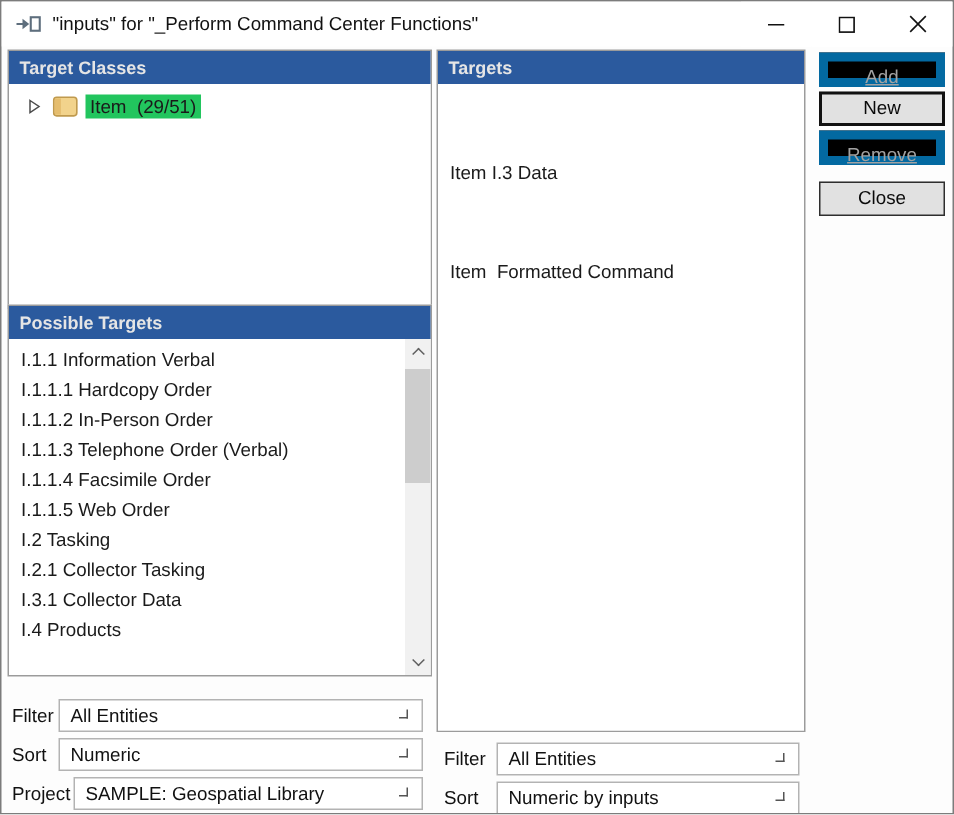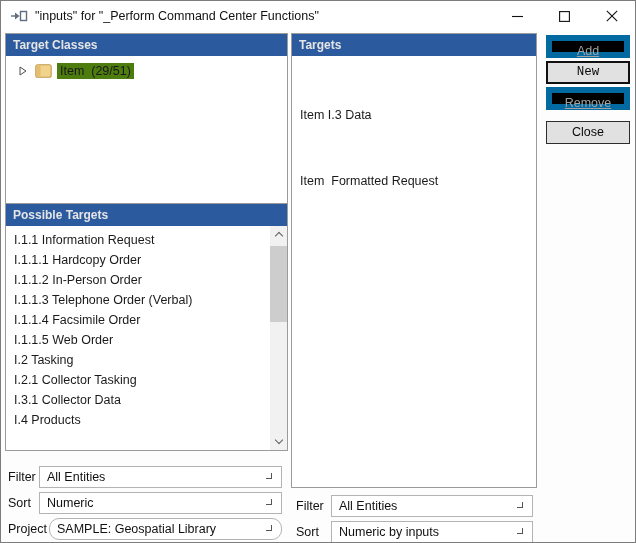--- a/index.html
+++ b/index.html
@@ -21,41 +21,41 @@
 
   
   .panel { position:absolute; border:1px solid #9b9b9b; background:#fff; }
   .panel-hdr { height:22px; background:#2b5a9e; color:#e5e5e5; font-weight:bold; font-size:12px; line-height:22px; padding-left:7px; }
   .panel-body { position:relative; background:#fff; overflow:hidden; }
 
   
   .tree-row { display:flex; align-items:center; margin:6px 0 0 12px; height:18px; cursor:default; }
   .expander { width:10px; height:10px; margin-right:7px; flex:0 0 auto; }
   .folder { width:17px; height:14px; margin-right:5px; flex:0 0 auto; }
-  .tree-label { white-space:pre; background:#4d7c0f; padding:1px 3px; font-size:12.5px; }
+  .tree-label { white-space:pre; background:#22c55e; padding:1px 3px; font-size:12.5px; }
 
   
   .lst { padding-top:4px; }
   .lst-item { height:20px; line-height:20px; padding-left:8px; white-space:pre; font-size:12.5px; cursor:default; }
   .lst2 .lst-item { height:22px; line-height:22px;margin-top:44px; }
 
   
   .sbar { position:absolute; top:0; right:0; width:17px; height:100%; background:#f1f1f1; }
   .sbtn { position:absolute; left:0; width:17px; height:17px; display:flex; align-items:center; justify-content:center; }
   .sbtn.up { top:0; } .sbtn.down { bottom:0; }
   .sthumb { position:absolute; left:0; top:20px; width:17px; height:76px; background:#cdcdcd; }
   .chev { width:6px; height:6px; border-right:1.4px solid #5f5f5f; border-bottom:1.4px solid #5f5f5f; }
   .chev.up-c { transform:rotate(-135deg); margin-top:3px; }
   .chev.down-c { transform:rotate(45deg); margin-bottom:3px; }
 
   
   .btn { position:absolute; left:545px; width:84px; height:23px; text-align:center; font-size:12.5px;
          font-family:"Liberation Sans", sans-serif; cursor:default; }
   .btn-on  { background:#e1e1e1; border:1px solid #2e2e2e; color:#0a0a0a; line-height:20px; }
-  .btn-def { background:#e1e1e1; border:2px solid #111; color:#0a0a0a; line-height:18px;font-family:Liberation Mono, monospace; }
+  .btn-def { background:#e1e1e1; border:2px solid #111; color:#0a0a0a; line-height:18px; }
   .btn-off { background:#000000; border:6px solid #0369a1; color:#a2a2a2; line-height:20px;text-decoration:underline; }
 
   
   .ctl-label { position:absolute; font-size:12.5px; color:#111; line-height:22px; }
   .combo { position:absolute; height:22px; background:#fff; border:1px solid #b3b3b3; line-height:20px;
            padding-left:7px; font-size:12.5px; color:#111; cursor:default; }
   .combo .chev { position:absolute; right:9px; top:6px; border-color:#555; }
 </style>
 </head>
 <body>
@@ -102,33 +102,33 @@
         </svg>
         <span class="tree-label">Item  (29/51)</span>
       </div>
     </div>
   </div>
 
   <div class="panel" style="left:290px; top:32px; width:246px; height:455px;">
     <div class="panel-hdr">Targets</div>
     <div class="panel-body lst lst2" style="height:431px;">
       <div class="lst-item">Item I.3 Data</div>
-      <div class="lst-item">Item  Formatted Request</div>
+      <div class="lst-item">Item  Formatted Command</div>
     </div>
   </div>
 
   <div class="btn btn-off" style="top:34px;">Add</div>
   <div class="btn btn-def" style="top:60px;">New</div>
   <div class="btn btn-off" style="top:86px;">Remove</div>
   <div class="btn btn-on" style="top:120px;">Close</div>
 
   <div class="panel" style="left:4px; top:202px; width:283px; height:248px;">
     <div class="panel-hdr">Possible Targets</div>
     <div class="panel-body lst" style="height:224px;">
-      <div class="lst-item">I.1.1 Information Request</div>
+      <div class="lst-item">I.1.1 Information Verbal</div>
       <div class="lst-item">I.1.1.1 Hardcopy Order</div>
       <div class="lst-item">I.1.1.2 In-Person Order</div>
       <div class="lst-item">I.1.1.3 Telephone Order (Verbal)</div>
       <div class="lst-item">I.1.1.4 Facsimile Order</div>
       <div class="lst-item">I.1.1.5 Web Order</div>
       <div class="lst-item">I.2 Tasking</div>
       <div class="lst-item">I.2.1 Collector Tasking</div>
       <div class="lst-item">I.3.1 Collector Data</div>
       <div class="lst-item">I.4 Products</div>
       <div class="sbar">
@@ -149,21 +149,21 @@
     <div class="chev"></div>
   </div>
 
   <span class="ctl-label" style="left:7px; top:491px;">Sort</span>
   <div class="combo" style="left:38px; top:491px; width:243px;">
     <span>Numeric</span>
     <div class="chev"></div>
   </div>
 
   <span class="ctl-label" style="left:7px; top:517px;">Project</span>
-  <div class="combo" style="left:48px; top:517px; width:233px;border-radius:10px;">
+  <div class="combo" style="left:48px; top:517px; width:233px;">
     <span>SAMPLE: Geospatial Library</span>
     <div class="chev"></div>
   </div>
 
   <span class="ctl-label" style="left:295px; top:494px;">Filter</span>
   <div class="combo" style="left:330px; top:494px; width:202px;">
     <span>All Entities</span>
     <div class="chev"></div>
   </div>
 

